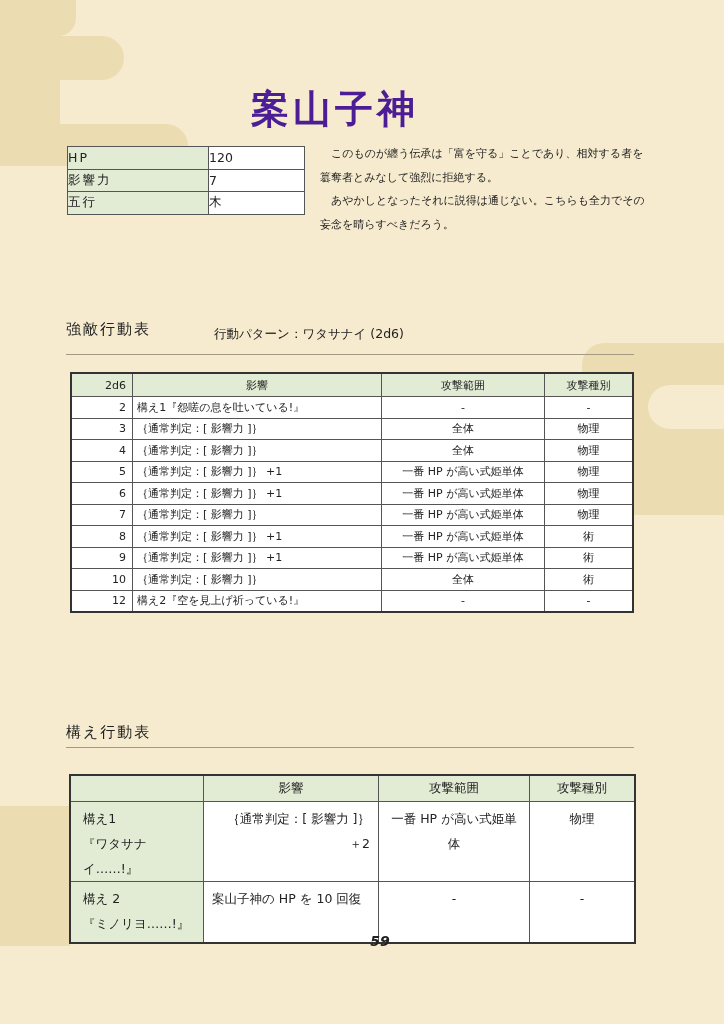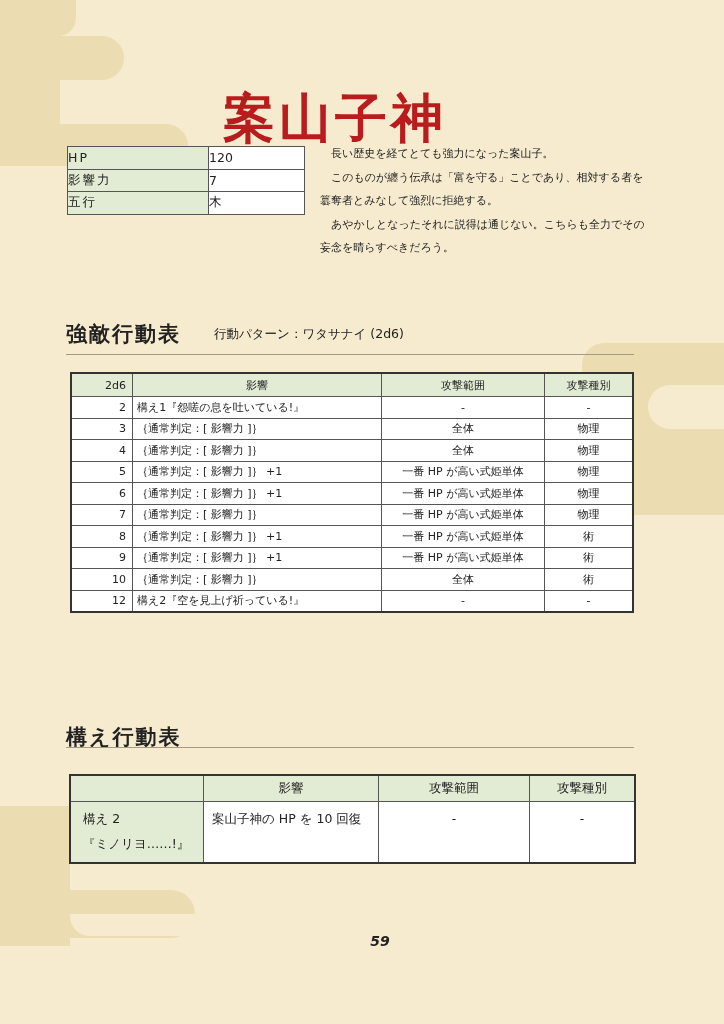--- a/index.html
+++ b/index.html
@@ -18,34 +18,34 @@
   
   .bg5 { left:582px; top:343px; width:142px; height:172px; border-radius:22px 0 0 0; }
   .bg5b { position:absolute; left:648px; top:385px; width:76px; height:44px; background:#f6ebcf; border-radius:22px 0 0 22px; }
   
   .bg6 { left:0; top:806px; width:70px; height:140px; }
   .bg7 { left:0; top:890px; width:195px; height:48px; border-radius:0 24px 24px 0; }
   .bg8 { position:absolute; left:70px; top:914px; width:130px; height:22px; background:#f6ebcf; border-radius:0 0 0 20px; }
 
   .title {
     position:absolute; left:0; width:670px; top:84px; text-align:center;
-    font-size:52px; font-weight:bold; letter-spacing:4px; color:#b91c1c;
+    font-size:38px; font-weight:bold; letter-spacing:4px; color:#4c1d95;
     font-family:"DejaVu Serif", serif;
   }
   table { border-collapse:collapse; position:absolute; }
   td, th { border:1.5px solid #555; font-weight:normal; }
   .stats { left:67px; top:146px; width:238px; font-size:12.5px; }
   .stats td { height:21.5px; text-align:left; padding:0; }
   .stats td.k { background:#e2ecd4; width:140px; letter-spacing:2px; }
   .stats td.v { background:#fff; }
 
   .desc { position:absolute; left:320px; top:142px; width:330px; font-size:11px; line-height:23.5px; }
   .desc p { margin:0; }
 
-  .sec-title { position:absolute; font-size:21px; font-weight:bold; letter-spacing:2px; }
+  .sec-title { position:absolute; font-size:15px; font-weight:normal; letter-spacing:2px; }
   .pattern { position:absolute; left:214px; top:326px; font-size:12.5px; }
   .rule { position:absolute; left:66px; width:568px; height:0; border-top:1.5px solid #a39a86; }
 
   .enemy { left:70px; top:372px; width:564px; font-size:11px; border:2px solid #333; }
   .enemy th { background:#e2ecd4; height:20px; }
   .enemy td { background:#fff; height:20.5px; padding:0 4px; }
   .enemy td.n { text-align:right; width:50px; padding-right:6px; }
   .enemy td.c { text-align:center; }
 
   .stance { left:69px; top:774px; width:567px; font-size:12.5px; border:2px solid #333; }
@@ -82,21 +82,20 @@
         <td class="v">7</td>
       </tr>
   <tr>
         <td class="k">五行</td>
         <td class="v">木</td>
       </tr>
 </tbody>
   </table>
 
 <div class="desc">
-  <p style="text-indent:1em">長い歴史を経てとても強力になった案山子。</p>
   <p style="text-indent:1em">このものが纏う伝承は「富を守る」ことであり、相対する者を簒奪者とみなして強烈に拒絶する。</p>
   <p style="text-indent:1em">あやかしとなったそれに説得は通じない。こちらも全力でその妄念を晴らすべきだろう。</p>
 </div>
 
 <div class="sec-title" style="left:66px; top:320px;">強敵行動表</div>
 <div class="pattern">行動パターン：ワタサナイ (2d6)</div>
 <div class="rule" style="top:354px;"></div>
 
 <table class="enemy">
   <tbody>
@@ -175,20 +174,29 @@
 <table class="stance">
   <tbody>
       <tr>
     <th></th>
     <th style="width:172px">影響</th>
     <th style="width:148px">攻撃範囲</th>
     <th>攻撃種別</th>
   </tr>
   <tr>
     <td class="lbl">
+          <div>構え1</div>
+          <div>『ワタサナイ……!』</div>
+        </td>
+    <td style="text-align:right">｛通常判定：[ 影響力 ]｝ ＋2</td>
+    <td class="c">一番 HP が高い式姫単体</td>
+    <td class="c">物理</td>
+  </tr>
+  <tr>
+    <td class="lbl">
           <div>構え 2</div>
           <div>『ミノリヨ……!』</div>
         </td>
     <td>案山子神の HP を 10 回復</td>
     <td class="c">-</td>
     <td class="c">-</td>
   </tr>
 </tbody>
   </table>
 

